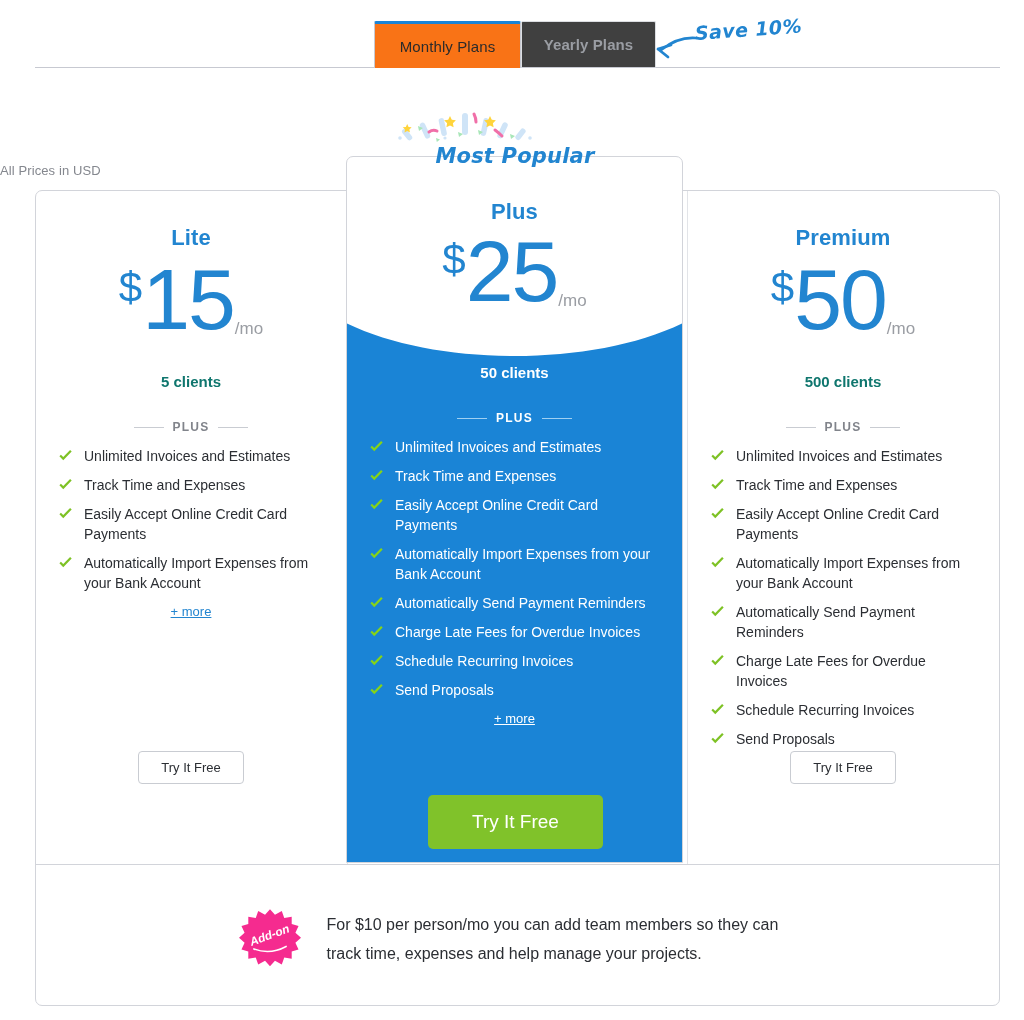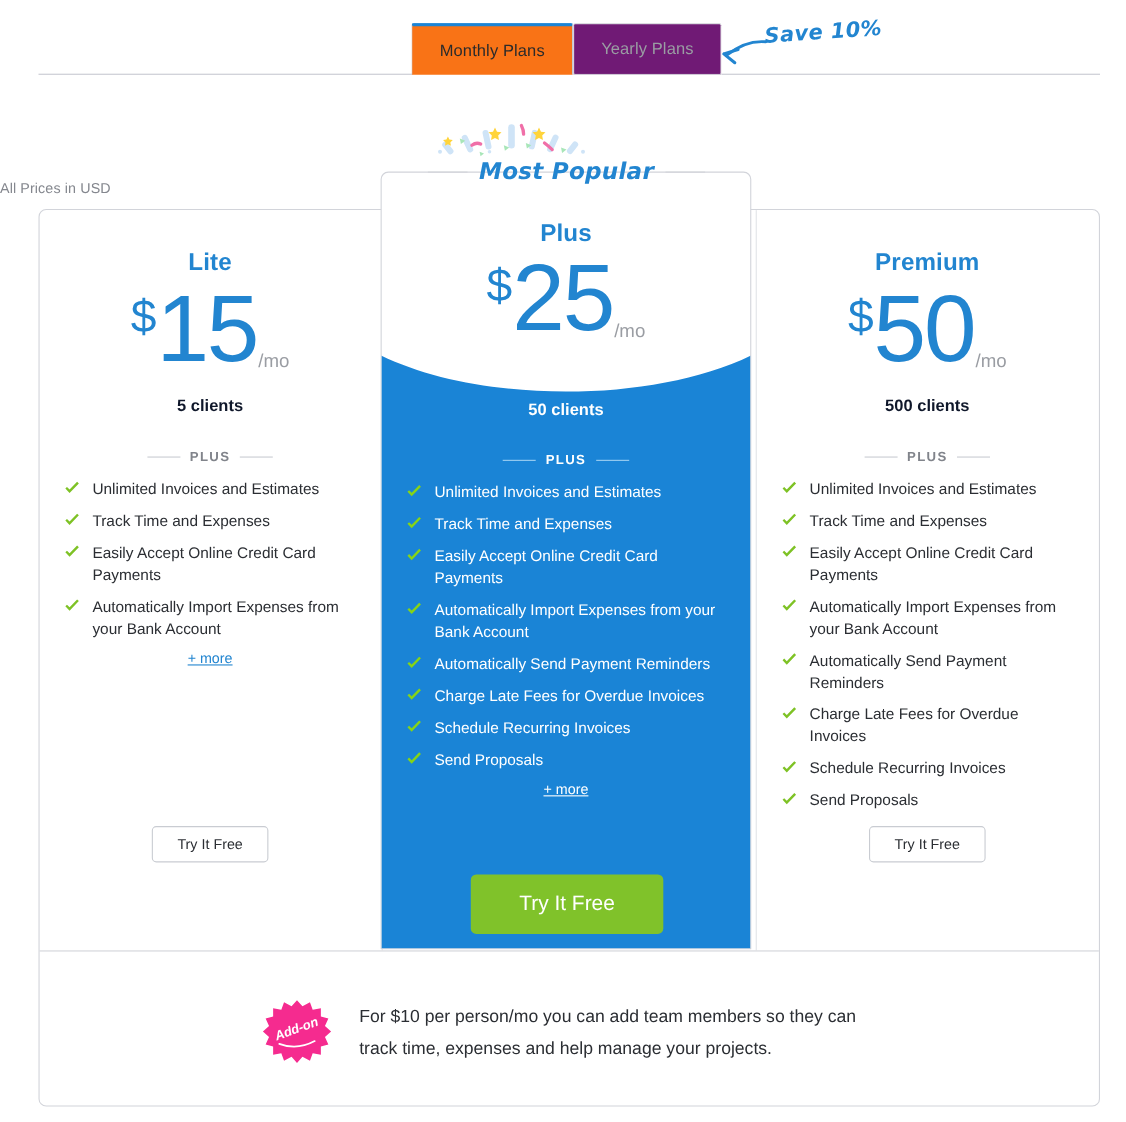--- a/index.html
+++ b/index.html
@@ -23,24 +23,25 @@
   .tab-monthly {
     left: 374px; width: 147px;
     background: #f97316; color: #2b2b2b;
     border: 1px solid #c7c9d1; border-bottom: none;
     border-top: 3px solid #1a84d6;
     border-top-left-radius: 2px; border-top-right-radius: 2px;
     z-index: 3;
   }
   .tab-yearly {
     left: 521px; width: 135px;
-    background: #701a75; color: #9a9da3;
+    background: #404040; color: #9a9da3;
     border: 1px solid #dcdee2; border-bottom: 1px solid #c7c9d1;
     border-top-left-radius: 2px; border-top-right-radius: 2px;
     z-index: 2;
+    font-weight: bold;
   }
   .save-note { position: absolute; left: 651px; top: 22px; width: 150px; height: 42px; }
   .save-text {
     position: absolute; left: 44px; top: 0px;
     font-family: "DejaVu Sans", sans-serif;
     font-size: 19px; font-style: italic; font-weight: 600;
     color: #2285d0; letter-spacing: .4px;
     transform: rotate(-4deg); transform-origin: left center;
     white-space: nowrap;
   }
@@ -80,21 +81,21 @@
     color: #2285d0; letter-spacing: .1px;
   }
   .col-lite .plan-name    { margin-top: 34px; }
   .col-premium .plan-name { margin-top: 34px; }
 
   .price-row { display: flex; align-items: flex-start; justify-content: center; margin-top: 6px; height: 96px; }
   .price-cur { font-size: 42px; color: #2285d0; font-weight: 300; line-height: 1; margin-top: 10px; }
   .price-amt { font-size: 86px; color: #2285d0; font-weight: 300; line-height: .98; letter-spacing: -2px; }
   .price-per { font-size: 17px; color: #9a9da3; align-self: flex-end; margin-bottom: 14px; margin-left: 1px; }
 
-  .clients { text-align: center; font-size: 15px; font-weight: bold; color: #0f172a; margin-top: 8px; }
+  .clients { text-align: center; font-size: 15px; font-weight: bold; color: #0f766e; margin-top: 20px; }
 
   .plus-row { display: flex; align-items: center; justify-content: center; gap: 9px; margin-top: 30px; }
   .plus-rule { width: 30px; height: 1px; background: #c9ccd2; }
   .plus-word { font-size: 12px; font-weight: bold; color: #81848b; letter-spacing: 1.2px; }
 
   .features { list-style: none; margin: 12px 0 0 0; padding: 0 18px 0 22px; }
   .feat { display: flex; align-items: flex-start; margin-bottom: 9px; }
   .check {
     flex: 0 0 auto; width: 15px; height: 15px; margin-right: 11px; margin-top: 3px;
   }

